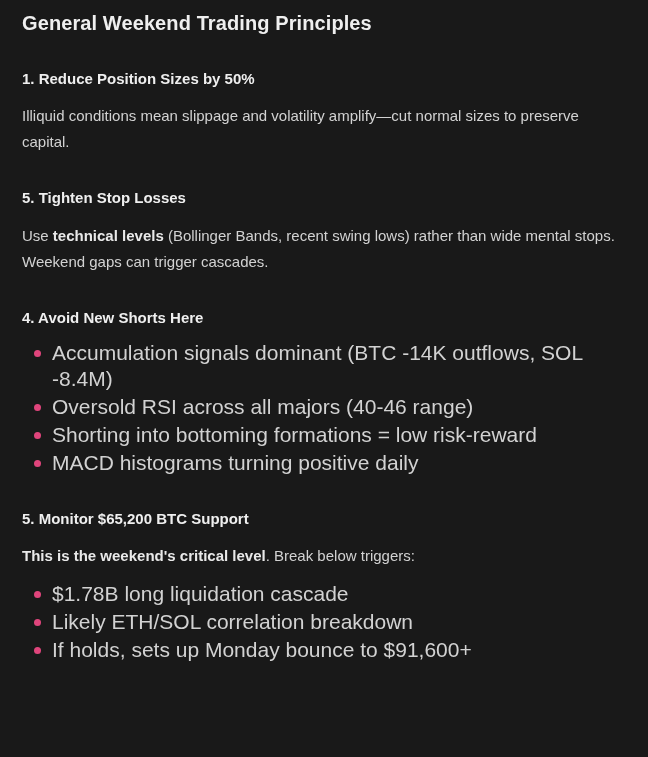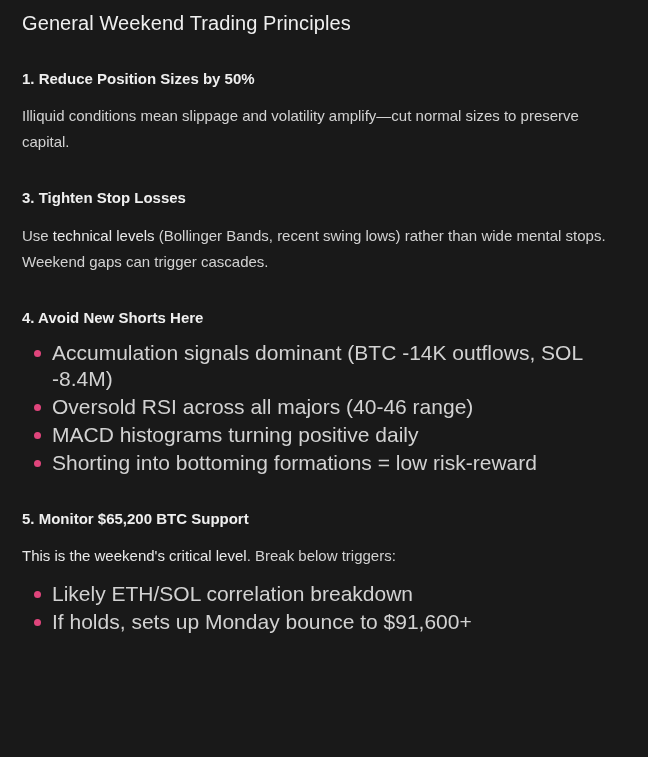--- a/index.html
+++ b/index.html
@@ -16,42 +16,42 @@
     font-family:"Liberation Sans","DejaVu Sans",sans-serif;
     color:var(--body);
     padding:8px 22px 24px 22px;
     width:648px;
     height:757px;
     overflow:hidden;
   }
   .doc{max-width:604px;}
   h1.title{
     font-size:20px;
-    font-weight:400;
+    font-weight:700;
     color:var(--heading);
     letter-spacing:0.1px;
     margin:2px 0 0 0;
     line-height:1.3;
   }
   h2.section-heading{
     font-size:15px;
     font-weight:700;
     color:var(--heading);
     margin:33px 0 0 0;
     line-height:1.35;
   }
   p.paragraph{
     font-size:15px;
     line-height:26px;
     color:var(--body);
     margin:14px 0 0 0;
   }
   p.paragraph strong, p.paragraph b{
     color:var(--bold);
-    font-weight:400;
+    font-weight:700;
     text-align:center;
   }
   .section:first-of-type h2.section-heading{}
   ul.bullet-list{
     list-style:none;
     margin:12px 0 0 0;
     padding:0;
   }
   ul.bullet-list li{
     position:relative;
@@ -78,37 +78,38 @@
 <div class="doc">
 
   <h1 class="title">General Weekend Trading Principles</h1>
 
   <div class="section">
     <h2 class="section-heading">1. Reduce Position Sizes by 50%</h2>
     <p class="paragraph">Illiquid conditions mean slippage and volatility amplify—cut normal sizes to preserve capital.</p>
   </div>
 
   <div class="section">
-    <h2 class="section-heading">3. Tighten Stop Losses</h2>
+    <h2 class="section-heading">5. Tighten Stop Losses</h2>
     <p class="paragraph"><span>Use </span><strong>technical levels</strong><span> (Bollinger Bands, recent swing lows) rather than wide mental stops. Weekend gaps can trigger cascades.</span></p>
   </div>
 
 
   <div class="section">
     <h2 class="section-heading">4. Avoid New Shorts Here</h2>
     <ul class="bullet-list">
       <li>Accumulation signals dominant (BTC -14K outflows, SOL -8.4M)</li>
       <li>Oversold RSI across all majors (40-46 range)</li>
+      <li>Shorting into bottoming formations = low risk-reward</li>
       <li>MACD histograms turning positive daily</li>
-      <li>Shorting into bottoming formations = low risk-reward</li>
     </ul>
   </div>
 
   <div class="section">
     <h2 class="section-heading">5. Monitor $65,200 BTC Support</h2>
     <p class="paragraph"><strong>This is the weekend's critical level</strong><span>. Break below triggers:</span></p>
     <ul class="bullet-list">
+      <li>$1.78B long liquidation cascade</li>
       <li>Likely ETH/SOL correlation breakdown</li>
       <li>If holds, sets up Monday bounce to $91,600+</li>
     </ul>
   </div>
 
 </div>
 
 </body></html>

